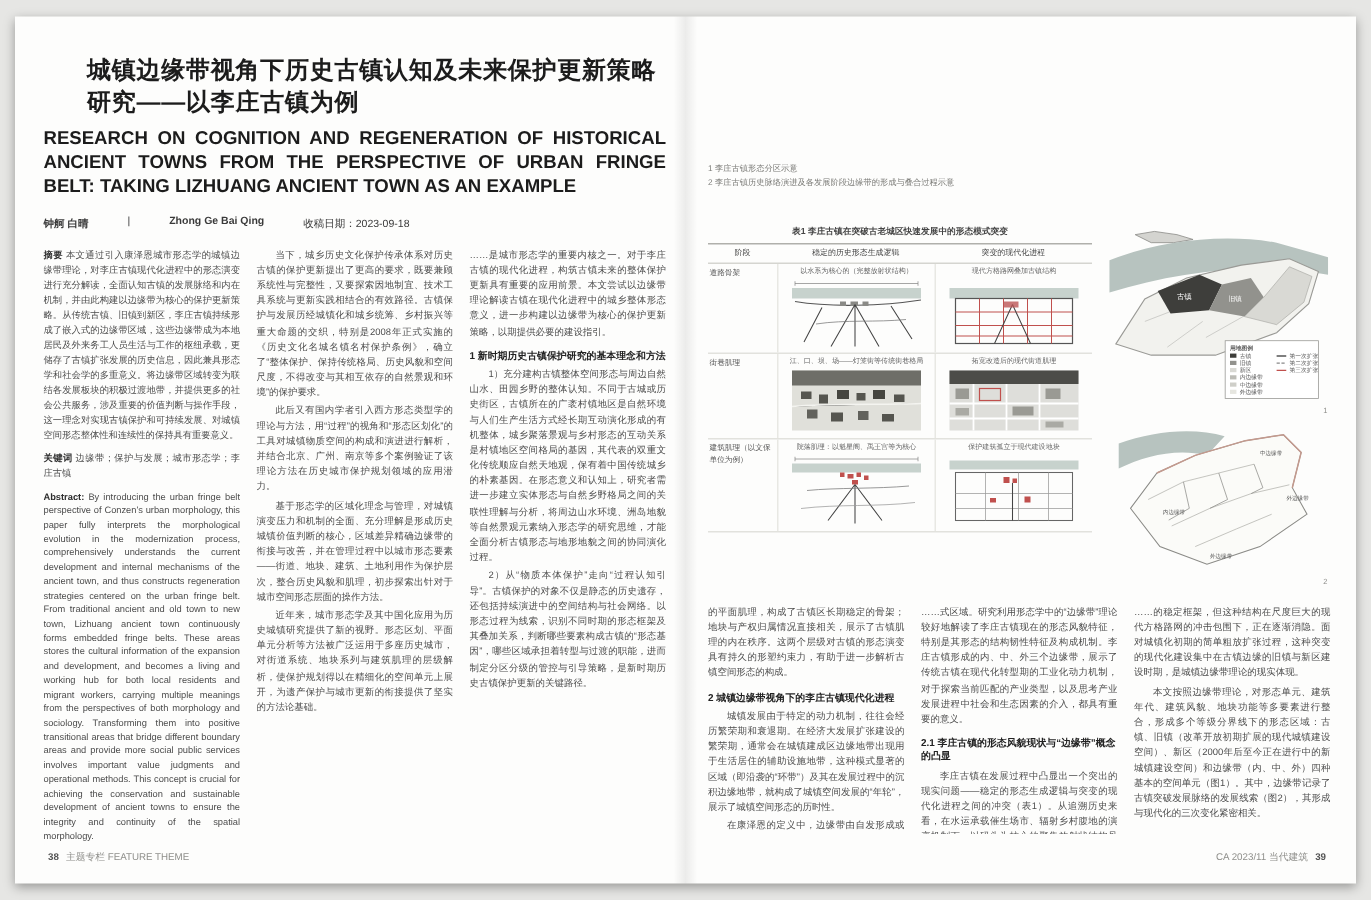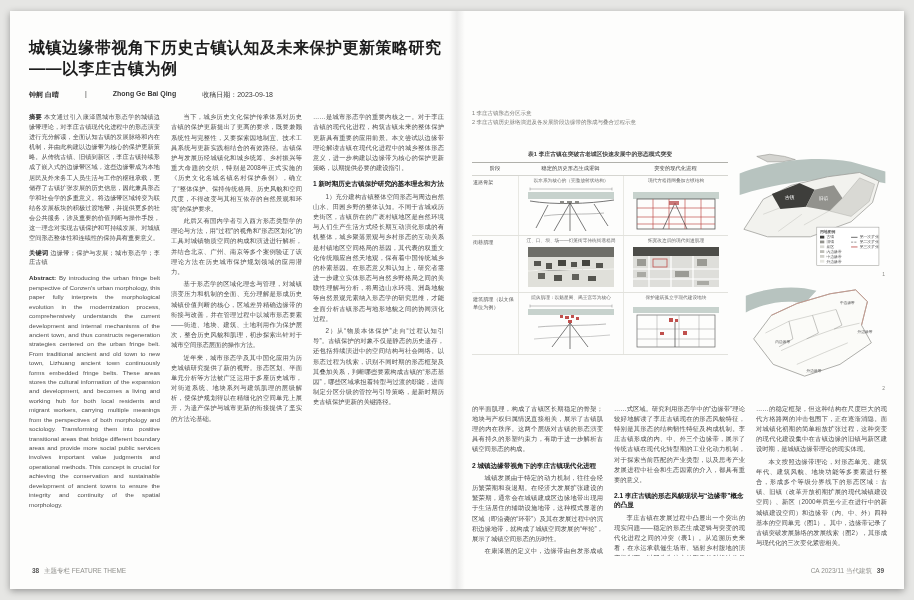--- a/index.html
+++ b/index.html
@@ -7,21 +7,21 @@
   .canvas { width:914px; height:600px; background:#e6e6e4; padding:11px 10px; }
   .spread { position:relative; display:flex; width:100%; height:100%; background:#fdfdfc;
             box-shadow:0 2px 7px rgba(0,0,0,.35); }
   .spread::after { content:''; position:absolute; left:50%; top:0; bottom:0; width:16px;
             margin-left:-8px; background:linear-gradient(90deg, rgba(0,0,0,0), rgba(0,0,0,.07), rgba(0,0,0,0)); pointer-events:none; }
   .page { flex:1; position:relative; overflow:hidden; }
   .left-page  { padding:26px 14px 26px 19px; }
   .right-page { padding:0 17px 26px 14px; }
 
   
-  .title-zh { font-size:16px; font-weight:bold; color:#1c1c1c; line-height:1.32; letter-spacing:.5px; }
+  .title-zh { font-size:16px; font-weight:bold; color:#1c1c1c; line-height:1.32; letter-spacing:.5px;margin-left:29px; }
   .title-en { font-size:12.4px; font-weight:bold; color:#1c1c1c; line-height:1.3; margin-top:5px; text-align:justify; }
   .byline { display:flex; gap:26px; margin-top:11px; font-size:7px; color:#3a3a3a; }
   .byline b { font-weight:bold; }
   .cols { display:flex; gap:11px; margin-top:12px; height:402px; overflow:hidden; }
   .col { flex:1; overflow:hidden; }
   .body-p { font-size:6.3px; line-height:1.62; color:#4c4c4c; text-align:justify; text-indent:2em; margin-bottom:2px; }
   .body-p.cont { text-indent:0; }
   .sec-h { font-size:6.6px; font-weight:bold; color:#222; margin:6px 0 3px; line-height:1.4; }
   .abs-zh, .abs-en { font-size:6.2px; line-height:1.62; color:#4c4c4c; text-align:justify; }
   .abs-en { line-height:1.52; margin-top:7px; }
@@ -51,20 +51,21 @@
   .cols-b { display:flex; gap:11px; margin-top:8px; height:152px; overflow:hidden; }
 </style>
 </head>
 <body>
 
 <div class="canvas">
   <div class="spread">
 
     <div class="page left-page">
       <div class="title-zh">城镇边缘带视角下历史古镇认知及未来保护更新策略研究——以李庄古镇为例</div>
+      <div class="title-en">RESEARCH ON COGNITION AND REGENERATION OF HISTORICAL ANCIENT TOWNS FROM THE PERSPECTIVE OF URBAN FRINGE BELT: TAKING LIZHUANG ANCIENT TOWN AS AN EXAMPLE</div>
       <div class="byline">
         <span><b>钟舸  白晴</b></span>
         <span>|</span>
         <span><b>Zhong Ge  Bai Qing</b></span>
         <span>收稿日期：2023-09-18</span>
       </div>
 
       <div class="cols">
 
         <div class="col">

